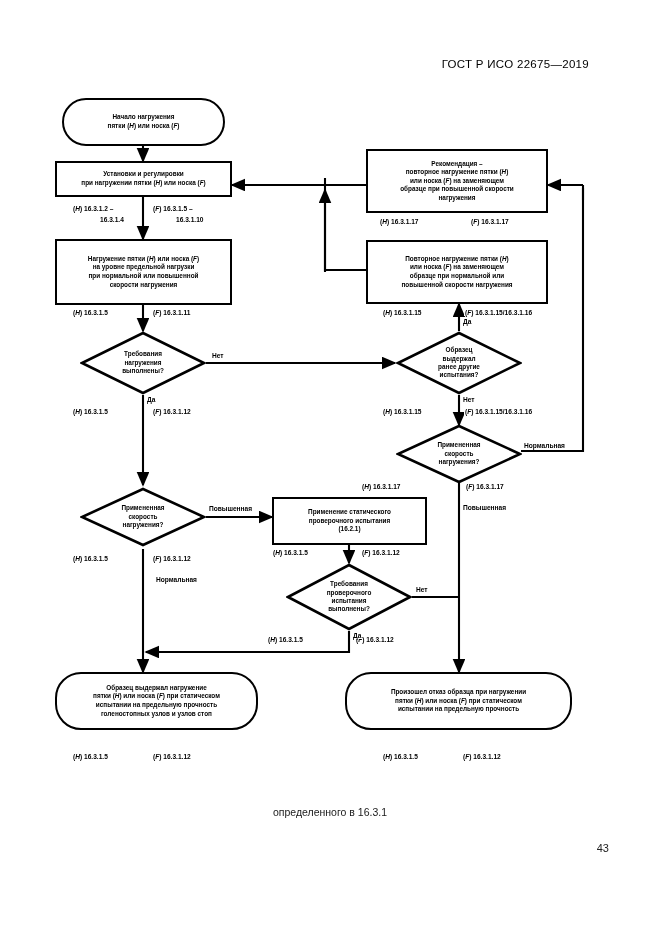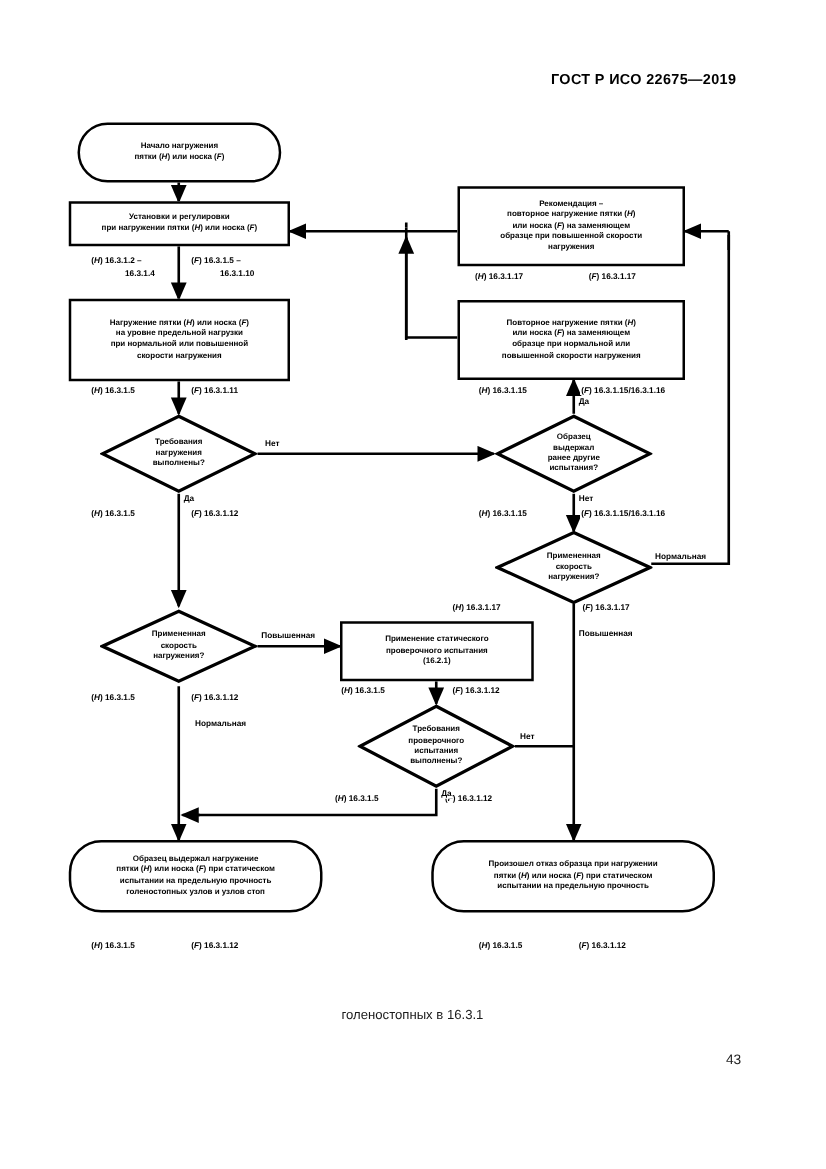--- a/index.html
+++ b/index.html
@@ -8,25 +8,25 @@
     background:#ffffff;
     font-family:"Liberation Sans", sans-serif;
     color:#000;
     position:relative;
     overflow:hidden;
   }
   .page{position:absolute;left:0;top:0;width:661px;height:935px;}
 
   .doc-header{
     position:absolute;right:72px;top:58px;
-    font-size:11.5px;font-weight:bold;letter-spacing:.3px;
+    font-size:11.5px;font-weight:normal;letter-spacing:.3px;
     white-space:nowrap;
   }
   .page-number{
-    position:absolute;right:68px;top:842px;
+    position:absolute;right:52px;top:842px;
     font-size:11px;color:#222;
   }
   .figure-caption{
     position:absolute;left:70px;top:790px;width:520px;
     text-align:center;font-size:10.5px;line-height:15px;color:#1a1a1a;
   }
 
   
   #chart{position:absolute;left:0;top:0;width:661px;height:790px;}
   #chart svg{position:absolute;left:0;top:0;}
@@ -290,18 +290,18 @@
     <div class="edgelbl" style="left:462px;top:504px;">Повышенная</div>
     <div class="edgelbl" style="left:208px;top:505px;">Повышенная</div>
     <div class="edgelbl" style="left:155px;top:576px;">Нормальная</div>
     <div class="edgelbl" style="left:415px;top:586px;">Нет</div>
     <div class="edgelbl" style="left:352px;top:632px;">Да</div>
 
   </div>
 
   <div class="figure-caption">
     <br>
-    <span>голеностопных в 16.3.1</span>
+    <span>определенного в 16.3.1</span>
   </div>
 
   <div class="page-number">43</div>
 
 </div>
 
 </body></html>

